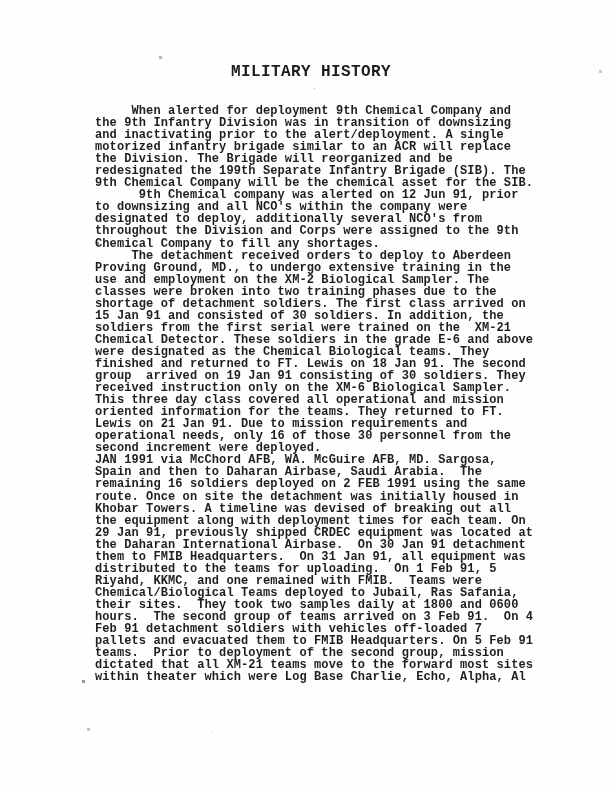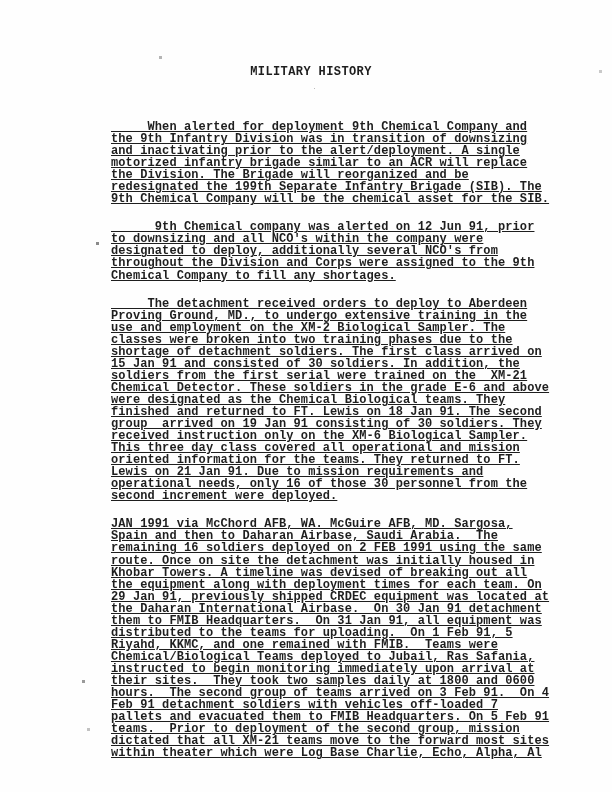--- a/index.html
+++ b/index.html
@@ -16,35 +16,34 @@
     font-family: "Liberation Mono", "DejaVu Sans Mono", monospace;
     font-weight: bold;
     color: #1e1e1e;
   }
   .doc-title {
     position: absolute;
     top: 66px;
     left: 95px;
     width: 432px;
     text-align: center;
-    font-size: 12px;
+    font-size: 16px;
     line-height: 12px;
     letter-spacing: 0.4px;
     white-space: pre;
   }
   .doc-body {
     position: absolute;
     top: 105px;
     left: 95px;
     width: 470px;
   }
   .paragraph {
-    margin: 16px;
+    margin: 0;
     padding: 0;
-    text-decoration: underline;
   }
   .line {
     font-size: 12px;
     line-height: 12.05px;
     height: 12.05px;
     white-space: pre;
     letter-spacing: 0.1px;
   }
   
   .scan-artifacts {
@@ -110,21 +109,20 @@
         <div class="line">remaining 16 soldiers deployed on 2 FEB 1991 using the same</div>
         <div class="line">route. Once on site the detachment was initially housed in</div>
         <div class="line">Khobar Towers. A timeline was devised of breaking out all</div>
         <div class="line">the equipment along with deployment times for each team. On</div>
         <div class="line">29 Jan 91, previously shipped CRDEC equipment was located at</div>
         <div class="line">the Daharan International Airbase.  On 30 Jan 91 detachment</div>
         <div class="line">them to FMIB Headquarters.  On 31 Jan 91, all equipment was</div>
         <div class="line">distributed to the teams for uploading.  On 1 Feb 91, 5</div>
         <div class="line">Riyahd, KKMC, and one remained with FMIB.  Teams were</div>
         <div class="line">Chemical/Biological Teams deployed to Jubail, Ras Safania,</div>
-        <div class="line">instructed to begin monitoring immediately upon arrival at</div>
         <div class="line">their sites.  They took two samples daily at 1800 and 0600</div>
         <div class="line">hours.  The second group of teams arrived on 3 Feb 91.  On 4</div>
         <div class="line">Feb 91 detachment soldiers with vehicles off-loaded 7</div>
         <div class="line">pallets and evacuated them to FMIB Headquarters. On 5 Feb 91</div>
         <div class="line">teams.  Prior to deployment of the second group, mission</div>
         <div class="line">dictated that all XM-21 teams move to the forward most sites</div>
         <div class="line">within theater which were Log Base Charlie, Echo, Alpha, Al</div>
       </div>
     </div>
 </div>

